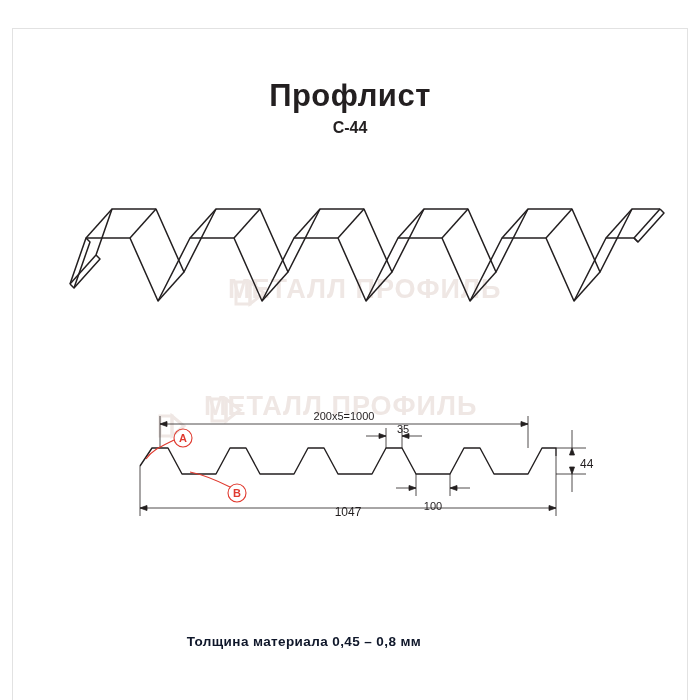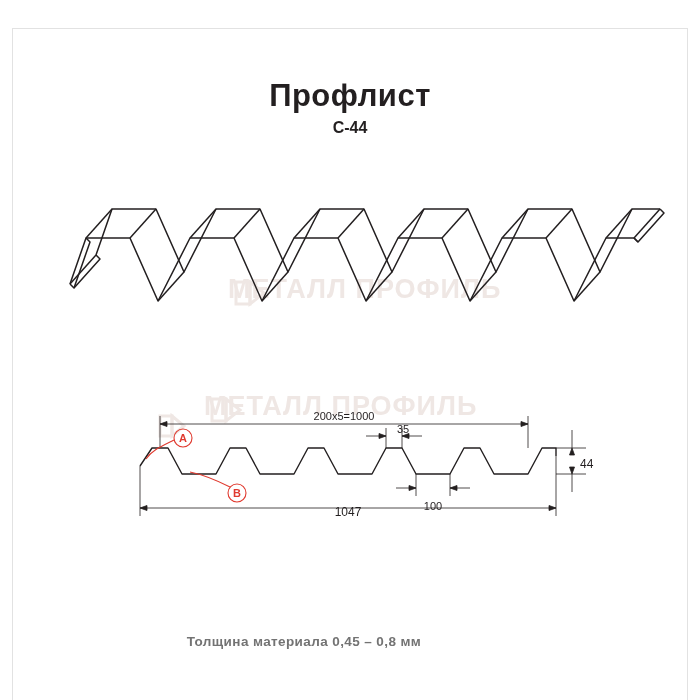--- a/index.html
+++ b/index.html
@@ -52,21 +52,21 @@
   }
   .footer {
     position: absolute;
     top: 618px;
     left: 0;
     width: 608px;
     text-align: center;
     font-size: 13.5px;
     font-weight: bold;
     letter-spacing: 0.4px;
-    color: #737373;
+    color: #0f172a;
   }
   svg.art {
     position: absolute;
     left: 0;
     top: 0;
     width: 700px;
     height: 700px;
   }
   .wm {
     position: absolute;

